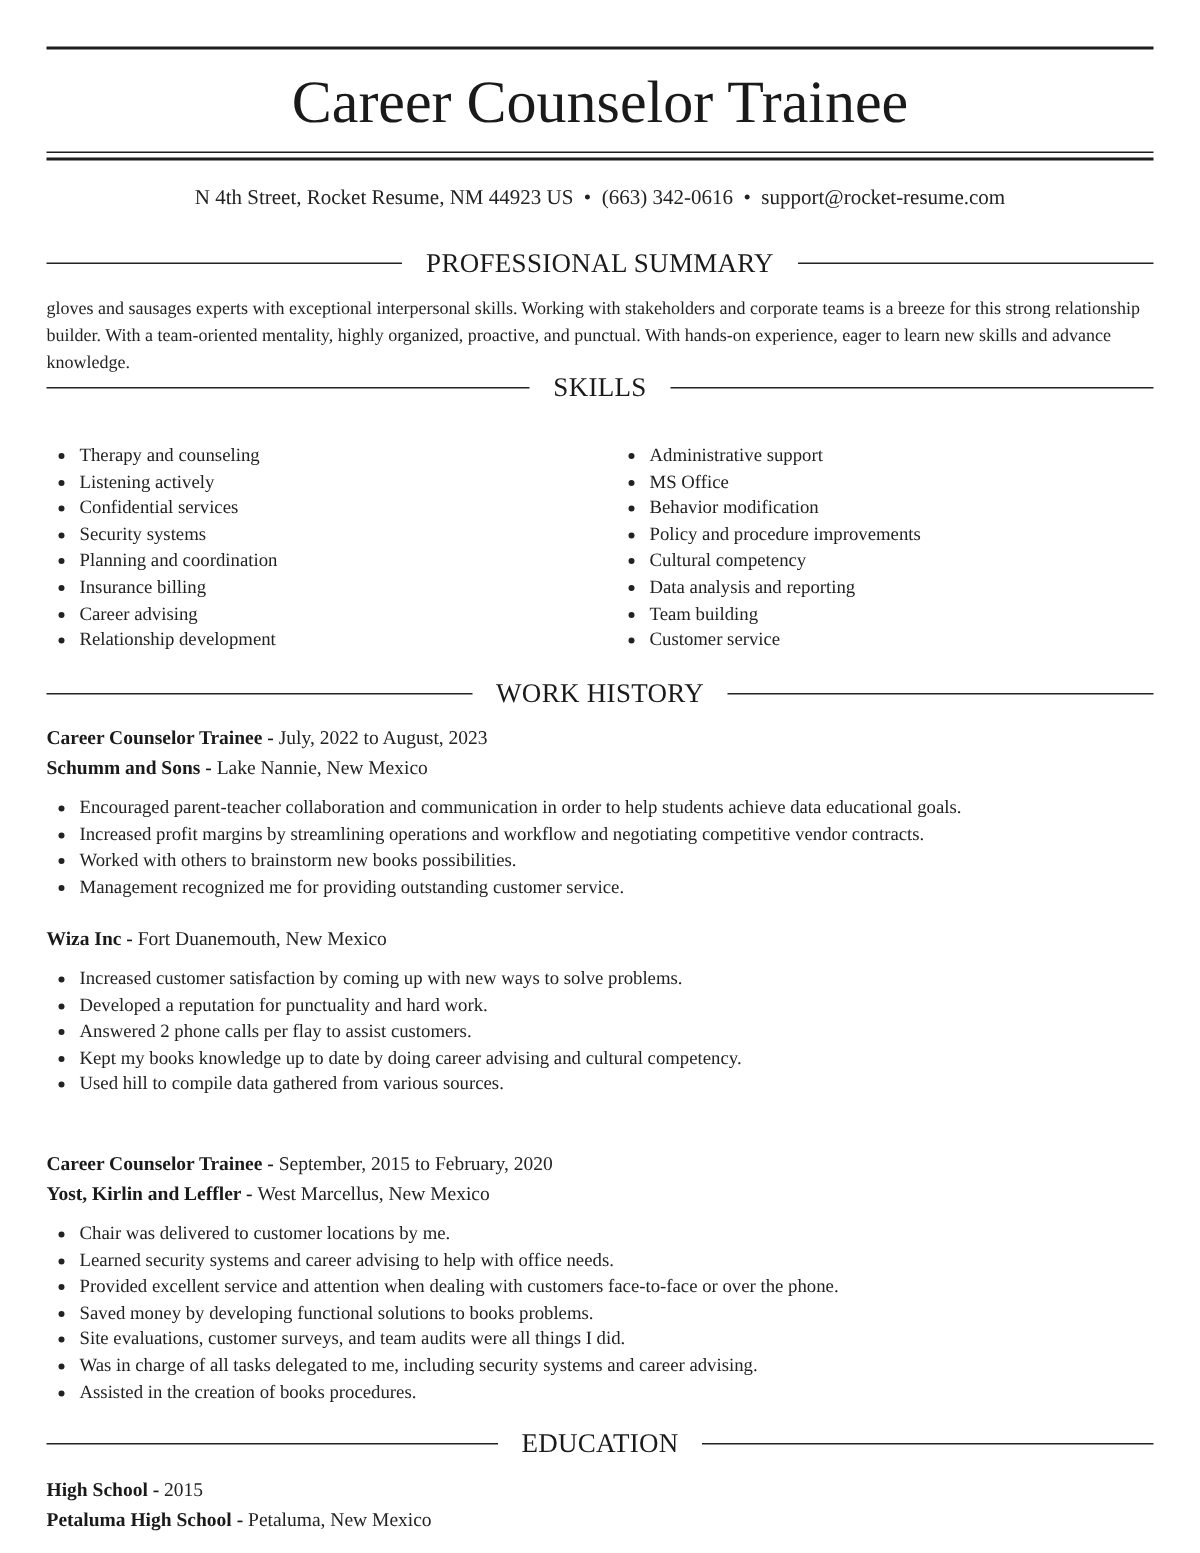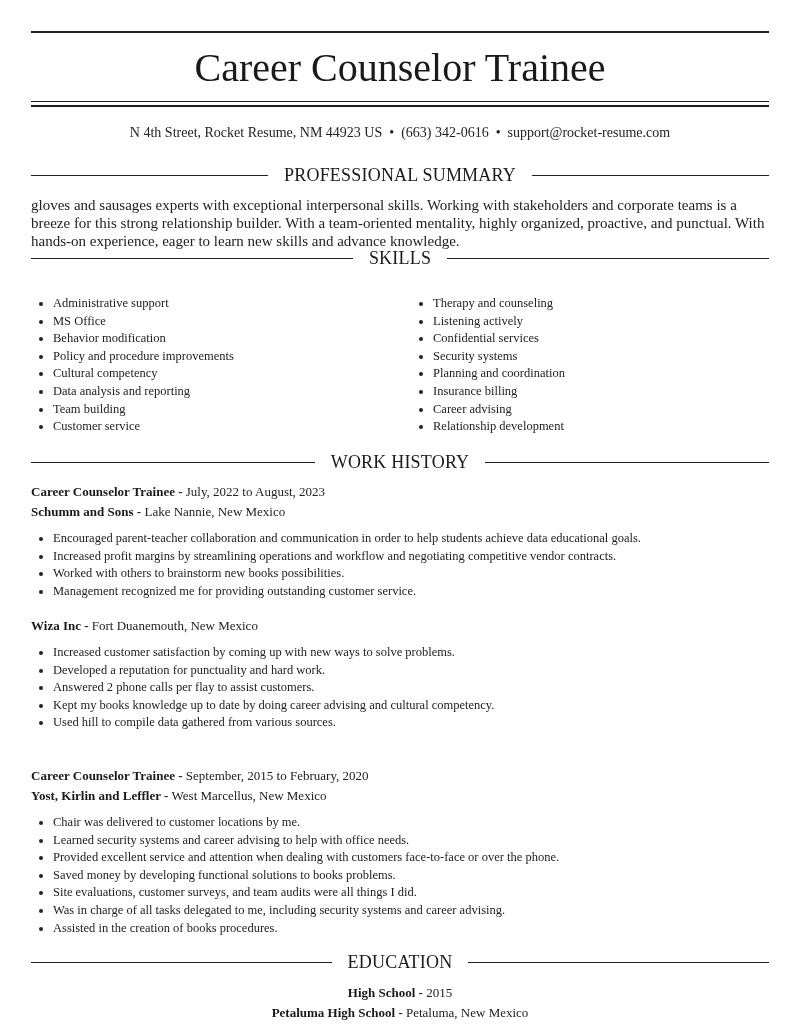--- a/index.html
+++ b/index.html
@@ -40,21 +40,21 @@
       display: flex; align-items: center;
     }
     .section-head .line { flex: 1; height: 1px; background: #222; }
     .section-head .title {
       padding: 0 16px; font-size: 18px; line-height: 22px;
       color: #1a1a1a; letter-spacing: 0.2px; white-space: nowrap;
     }
 
     .summary {
       position: absolute; left: 31px; width: 738px; top: 196px;
-      font-size: 15px; line-height: 18px; color: #222;
+      font-size: 12px; line-height: 18px; color: #222;
     }
 
     .skills {
       position: absolute; left: 31px; width: 738px; top: 295px;
       display: flex;
     }
     .skills ul {
       margin: 0; padding: 0 0 0 22px; width: 342px; list-style: disc;
       font-size: 12.5px; line-height: 17.6px;
     }
@@ -70,21 +70,21 @@
     .job b { font-weight: bold; color: #1a1a1a; }
     .job ul {
       margin: 8px 0 0 0; padding-left: 22px; list-style: disc;
       font-size: 12.5px; line-height: 17.6px;
     }
 
     .edu {
       position: absolute; left: 31px; width: 738px; top: 983px;
       font-size: 13px; color: #222;
     }
-    .edu .line1, .edu .line2 { line-height: 20px; text-align: center; }
+    .edu .line1, .edu .line2 { line-height: 20px; }
     .edu b { font-weight: bold; color: #1a1a1a; }
   </style>
 </head>
 <body>
 
 <div class="page">
 
   <div class="rule-top"></div>
   <h1 class="name" style="margin:0">Career Counselor Trainee</h1>
   <div class="rule-double-a"></div>
@@ -100,40 +100,40 @@
     <div class="line"></div>
   </div>
   <div class="summary">gloves and sausages experts with exceptional interpersonal skills. Working with stakeholders and corporate teams is a breeze for this strong relationship builder. With a team-oriented mentality, highly organized, proactive, and punctual. With hands-on experience, eager to learn new skills and advance knowledge.</div>
 
   <div class="section-head" style="top:247px;">
     <div class="line"></div>
     <div class="title">SKILLS</div>
     <div class="line"></div>
   </div>
   <div class="skills">
+    <ul>
+      <li>Therapy and counseling</li>
+      <li>Listening actively</li>
+      <li>Confidential services</li>
+      <li>Security systems</li>
+      <li>Planning and coordination</li>
+      <li>Insurance billing</li>
+      <li>Career advising</li>
+      <li>Relationship development</li>
+    </ul>
     <ul>
       <li>Administrative support</li>
       <li>MS Office</li>
       <li>Behavior modification</li>
       <li>Policy and procedure improvements</li>
       <li>Cultural competency</li>
       <li>Data analysis and reporting</li>
       <li>Team building</li>
       <li>Customer service</li>
     </ul>
-    <ul>
-      <li>Therapy and counseling</li>
-      <li>Listening actively</li>
-      <li>Confidential services</li>
-      <li>Security systems</li>
-      <li>Planning and coordination</li>
-      <li>Insurance billing</li>
-      <li>Career advising</li>
-      <li>Relationship development</li>
-    </ul>
   </div>
 
   <div class="section-head" style="top:451px;">
     <div class="line"></div>
     <div class="title">WORK HISTORY</div>
     <div class="line"></div>
   </div>
 
   <div class="job" style="top:482px;">
     <div class="line1">

